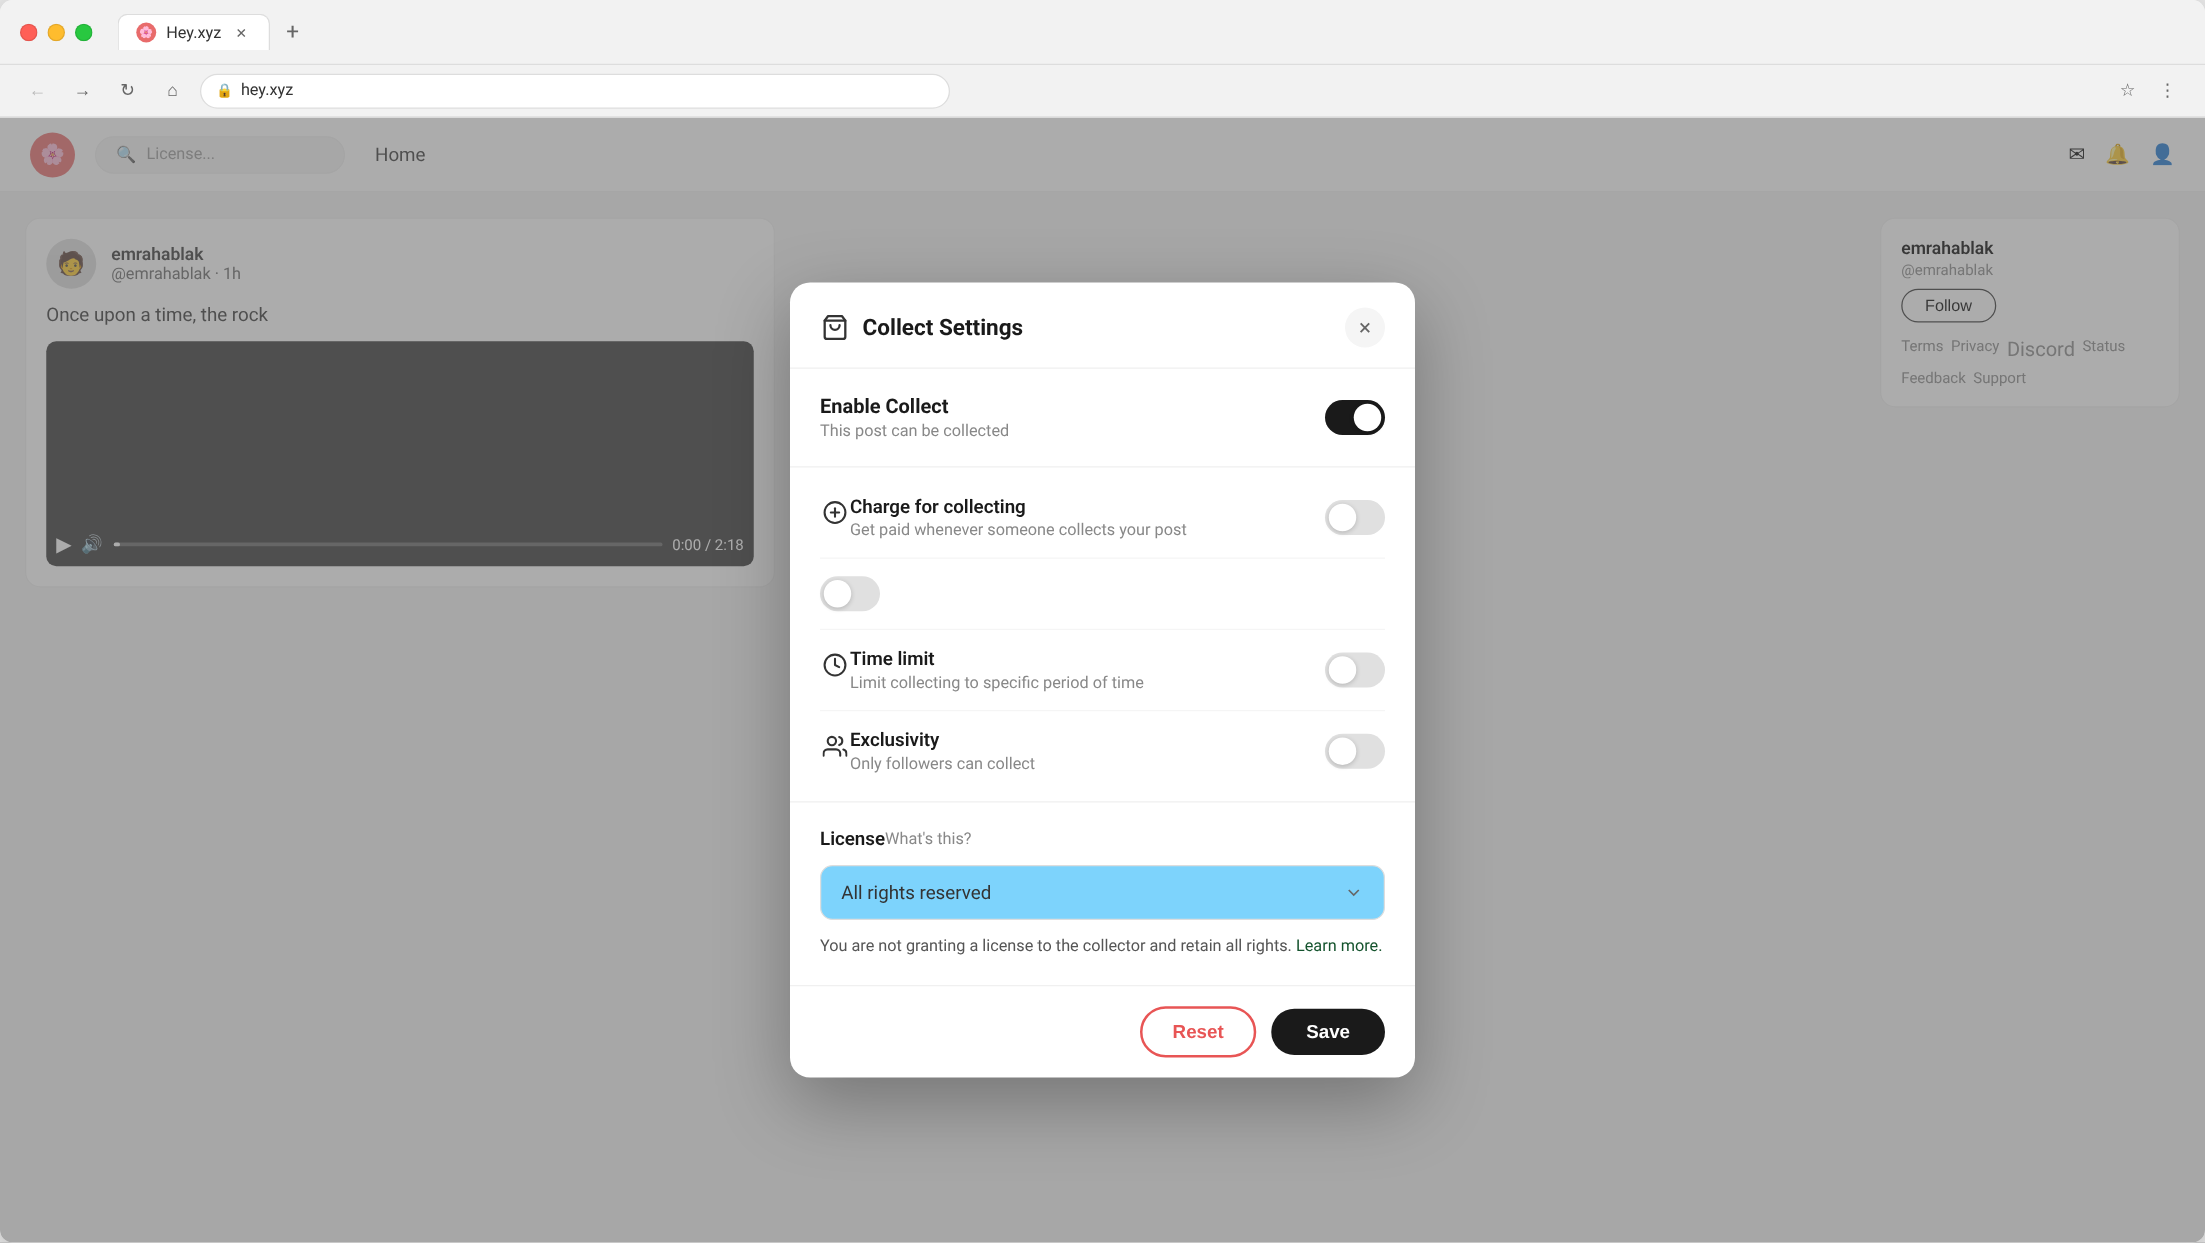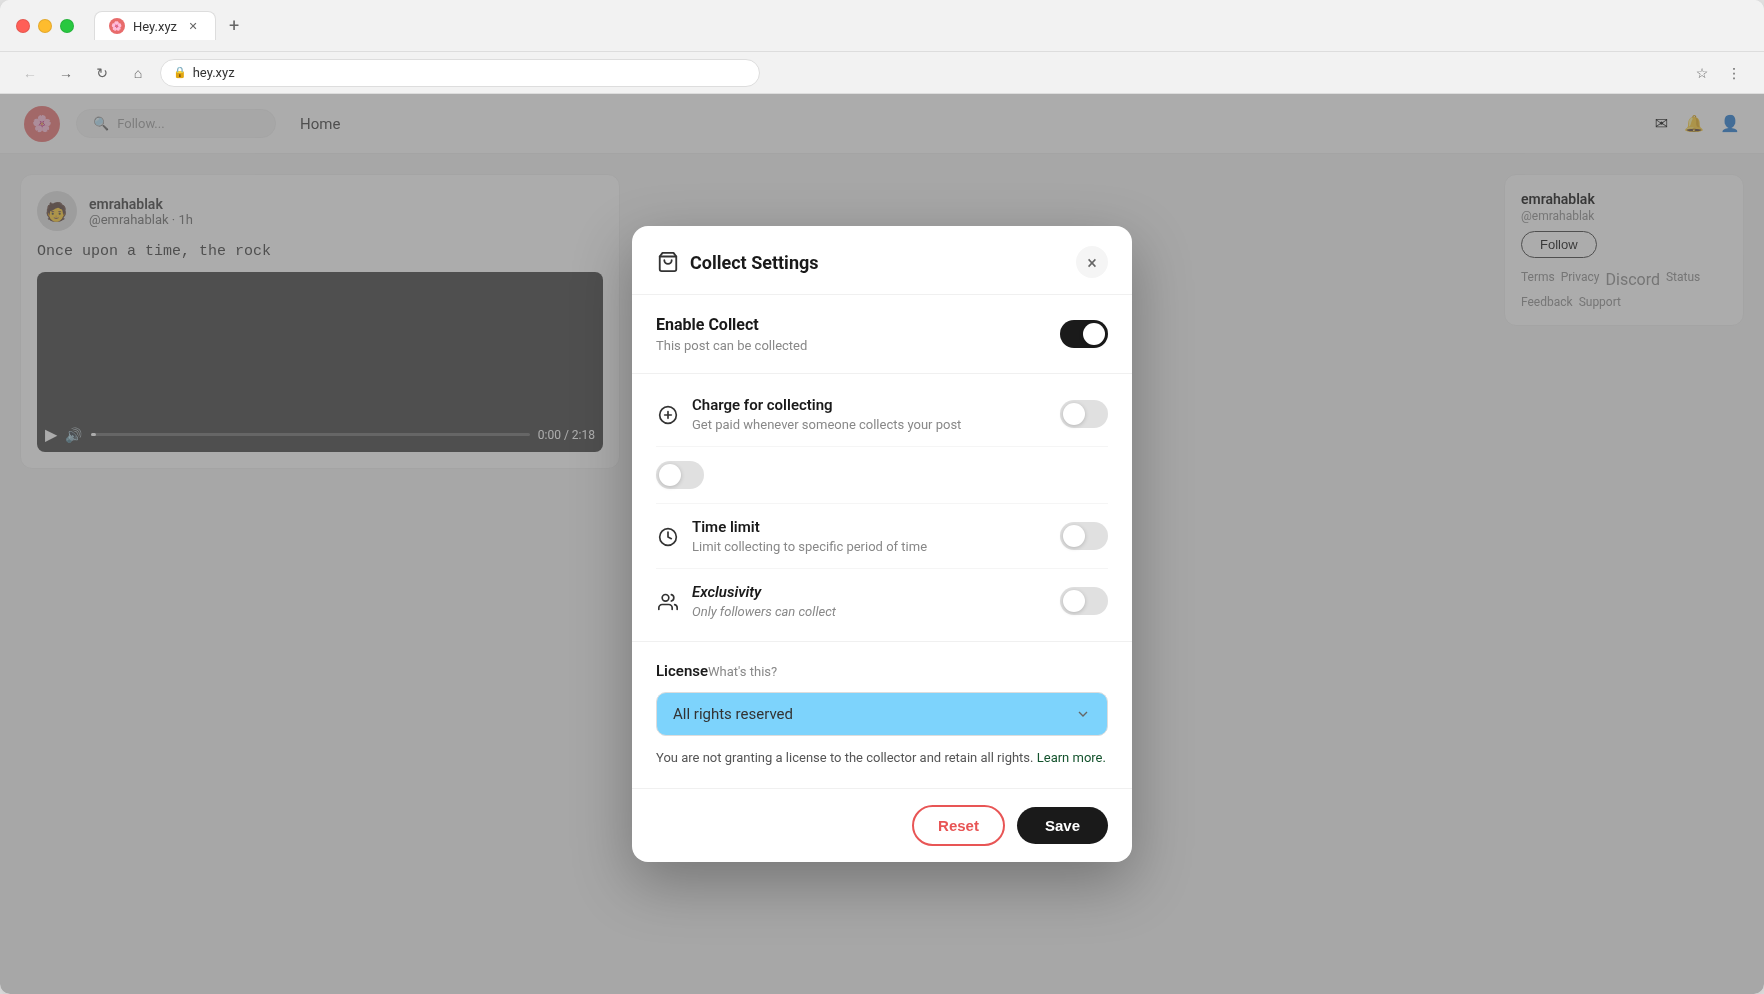--- a/index.html
+++ b/index.html
@@ -264,21 +264,20 @@
       font-size: 18px;
     }
 
     .post-meta { font-size: 13px; color: #666; }
     .post-author { font-weight: 600; color: #333; font-size: 14px; }
 
     .post-text {
       font-size: 15px;
       color: #333;
       margin-bottom: 12px;
-      font-family: Liberation Mono, monospace;
     }
 
     .post-video {
       background: #333;
       border-radius: 8px;
       height: 180px;
       display: flex;
       align-items: flex-end;
       padding: 8px;
     }
@@ -354,22 +353,21 @@
     }
 
     .modal-body {
       flex: 1;
       overflow-y: auto;
       padding: 0;
     }
 
     .setting-info {
       display: flex;
-      align-items: center;
-      gap: 12px;
+      align-items: flex-start;
       flex: 1;
     }
 
     .setting-icon {
       width: 24px;
       height: 24px;
       display: flex;
       align-items: center;
       justify-content: center;
       font-size: 18px;
@@ -447,21 +445,21 @@
       border-bottom: 1px solid #f0f0f0;
     }
 
     .option-row {
       display: flex;
       align-items: center;
       justify-content: space-between;
       padding: 14px 0;
       border-bottom: 1px solid #f5f5f5;
     }
-    .option-row:last-child { border-bottom: none; font-style: italic; }
+    .option-row:last-child { border-bottom: none; }
 
     
     .license-section {
       padding: 20px 24px;
     }
 
     .license-header {
       display: flex;
       align-items: center;
       justify-content: flex-start;
@@ -585,21 +583,21 @@
     </div>
   </div>
 
   <div class="page-content">
 
     <div class="website-bg" style="opacity:0.65">
       <div class="site-header">
         <div class="site-logo">🌸</div>
         <div class="site-search">
           <span>🔍</span>
-          <span>Follow...</span>
+          <span>License...</span>
         </div>
         <div class="site-nav">
           <span class="site-nav-item">Home</span>
         </div>
         <div class="site-header-actions">
           <span>✉</span>
           <span>🔔</span>
           <span>👤</span>
         </div>
       </div>

